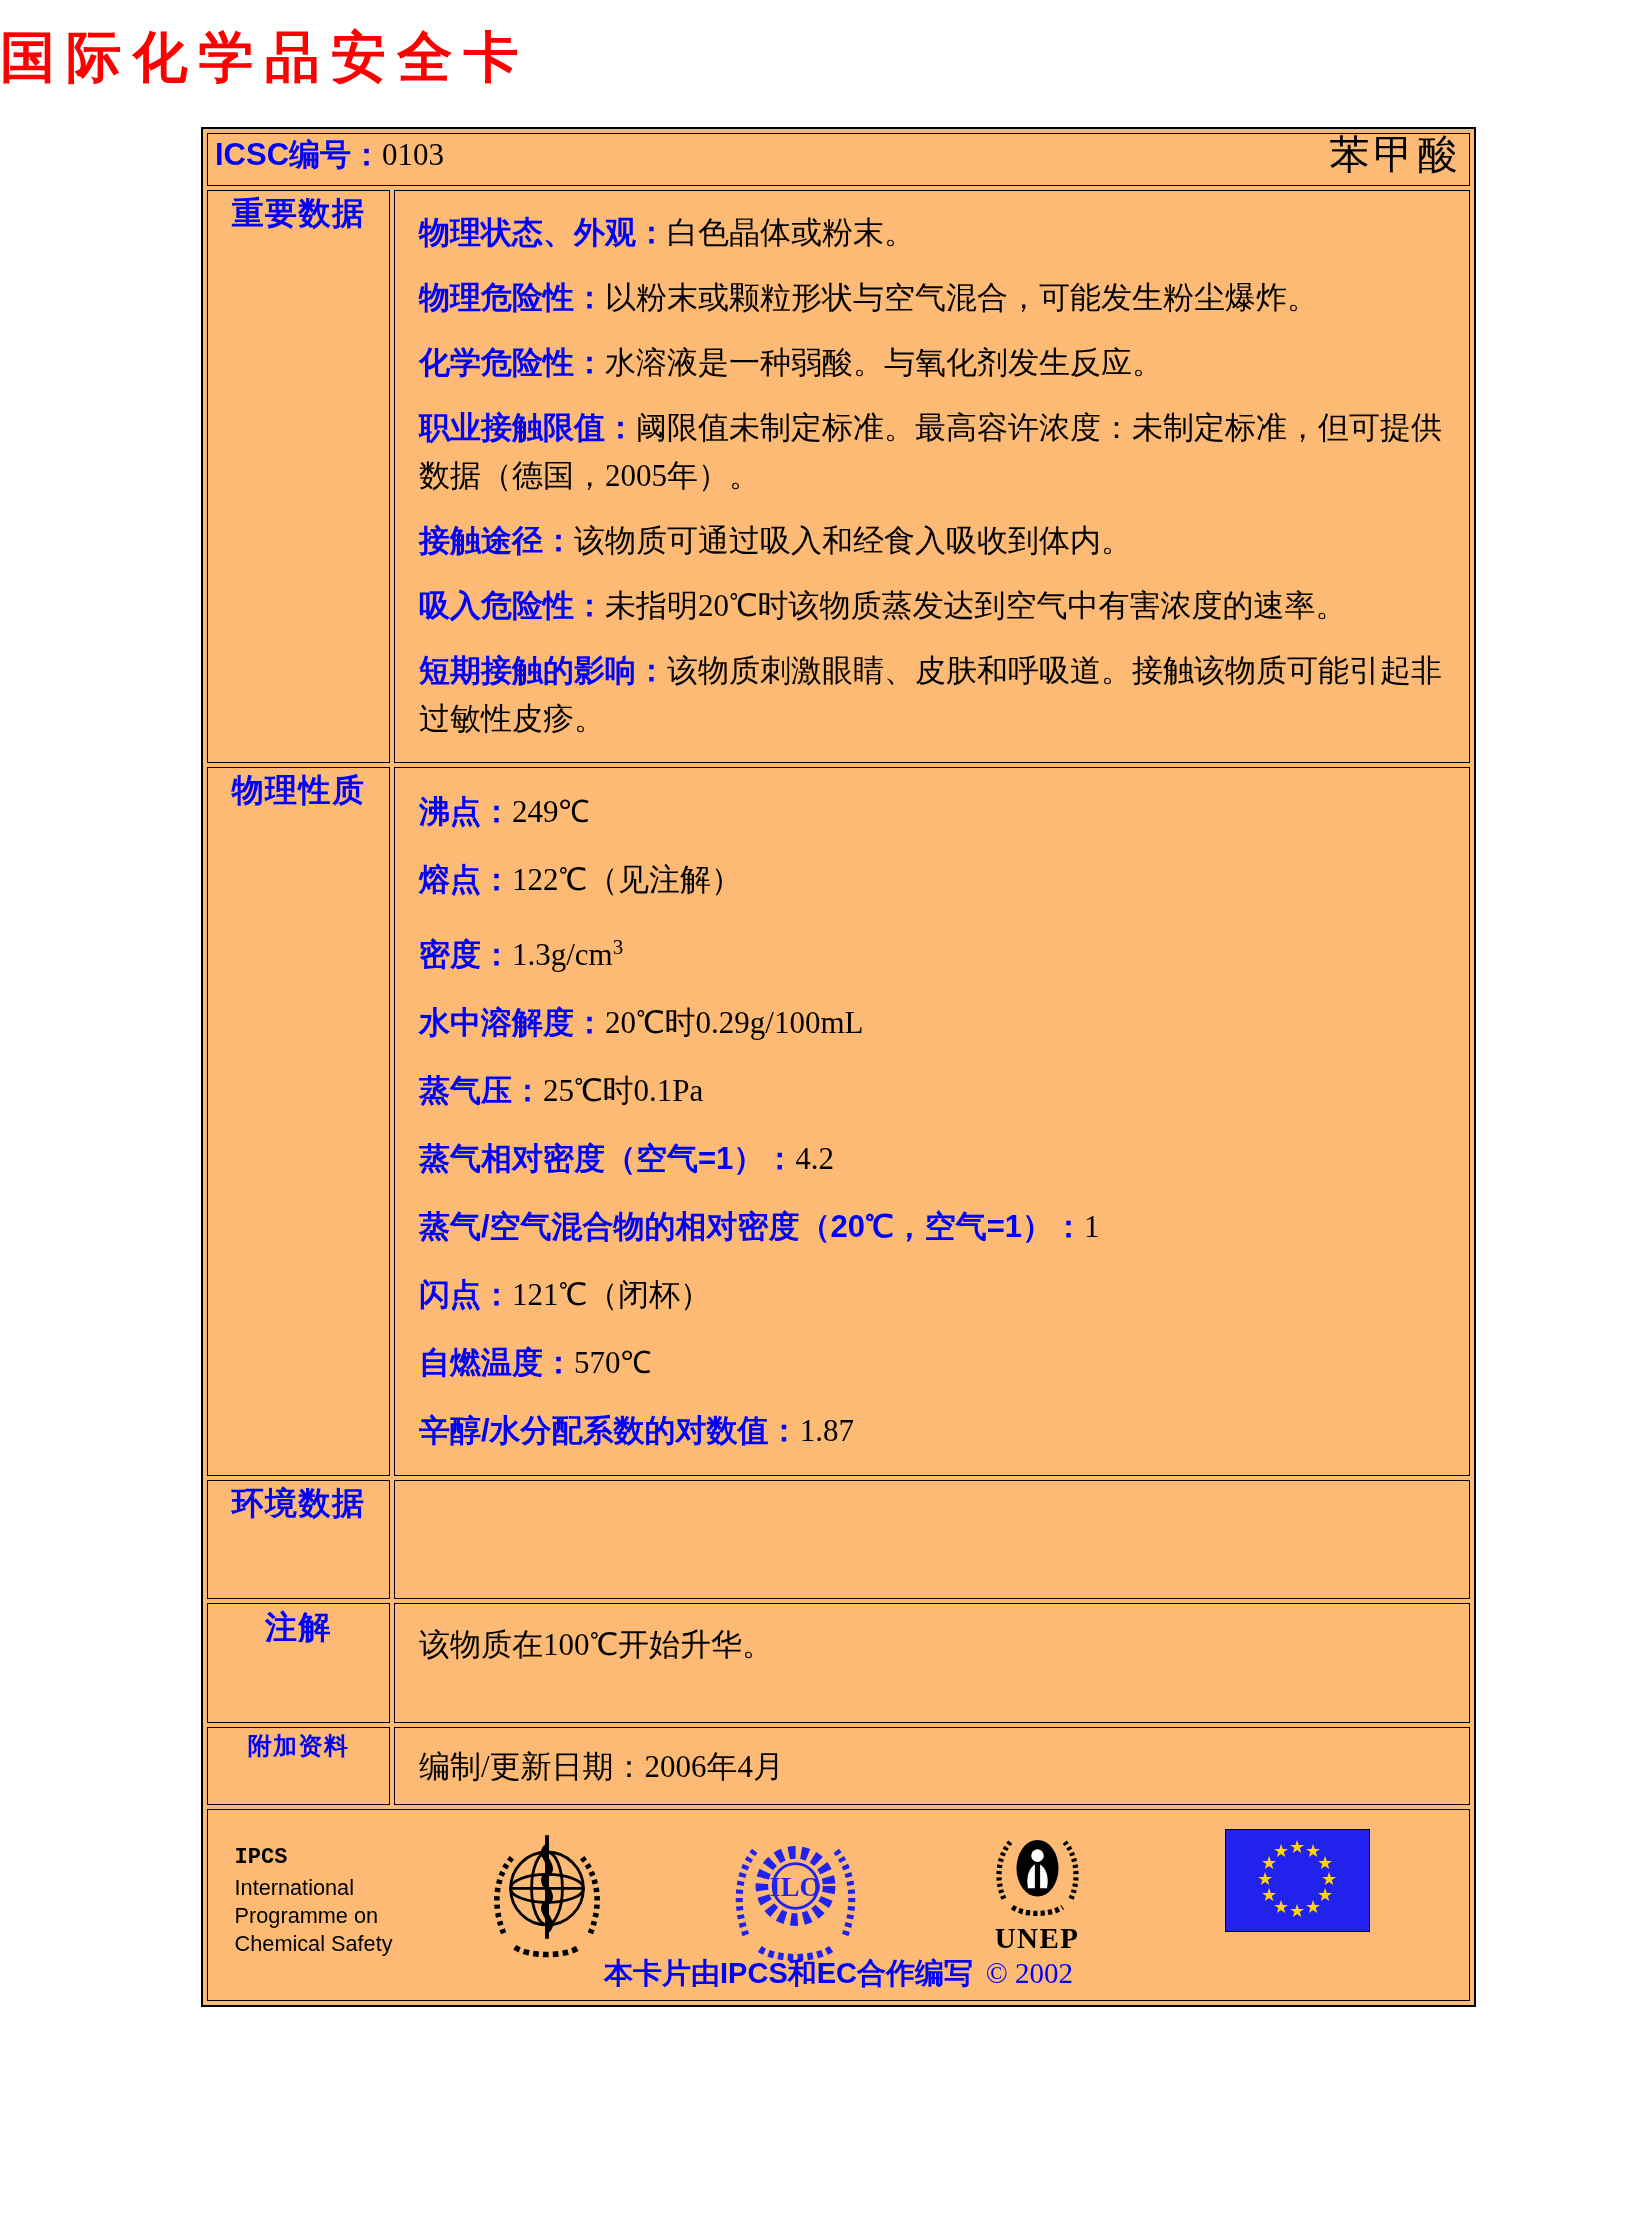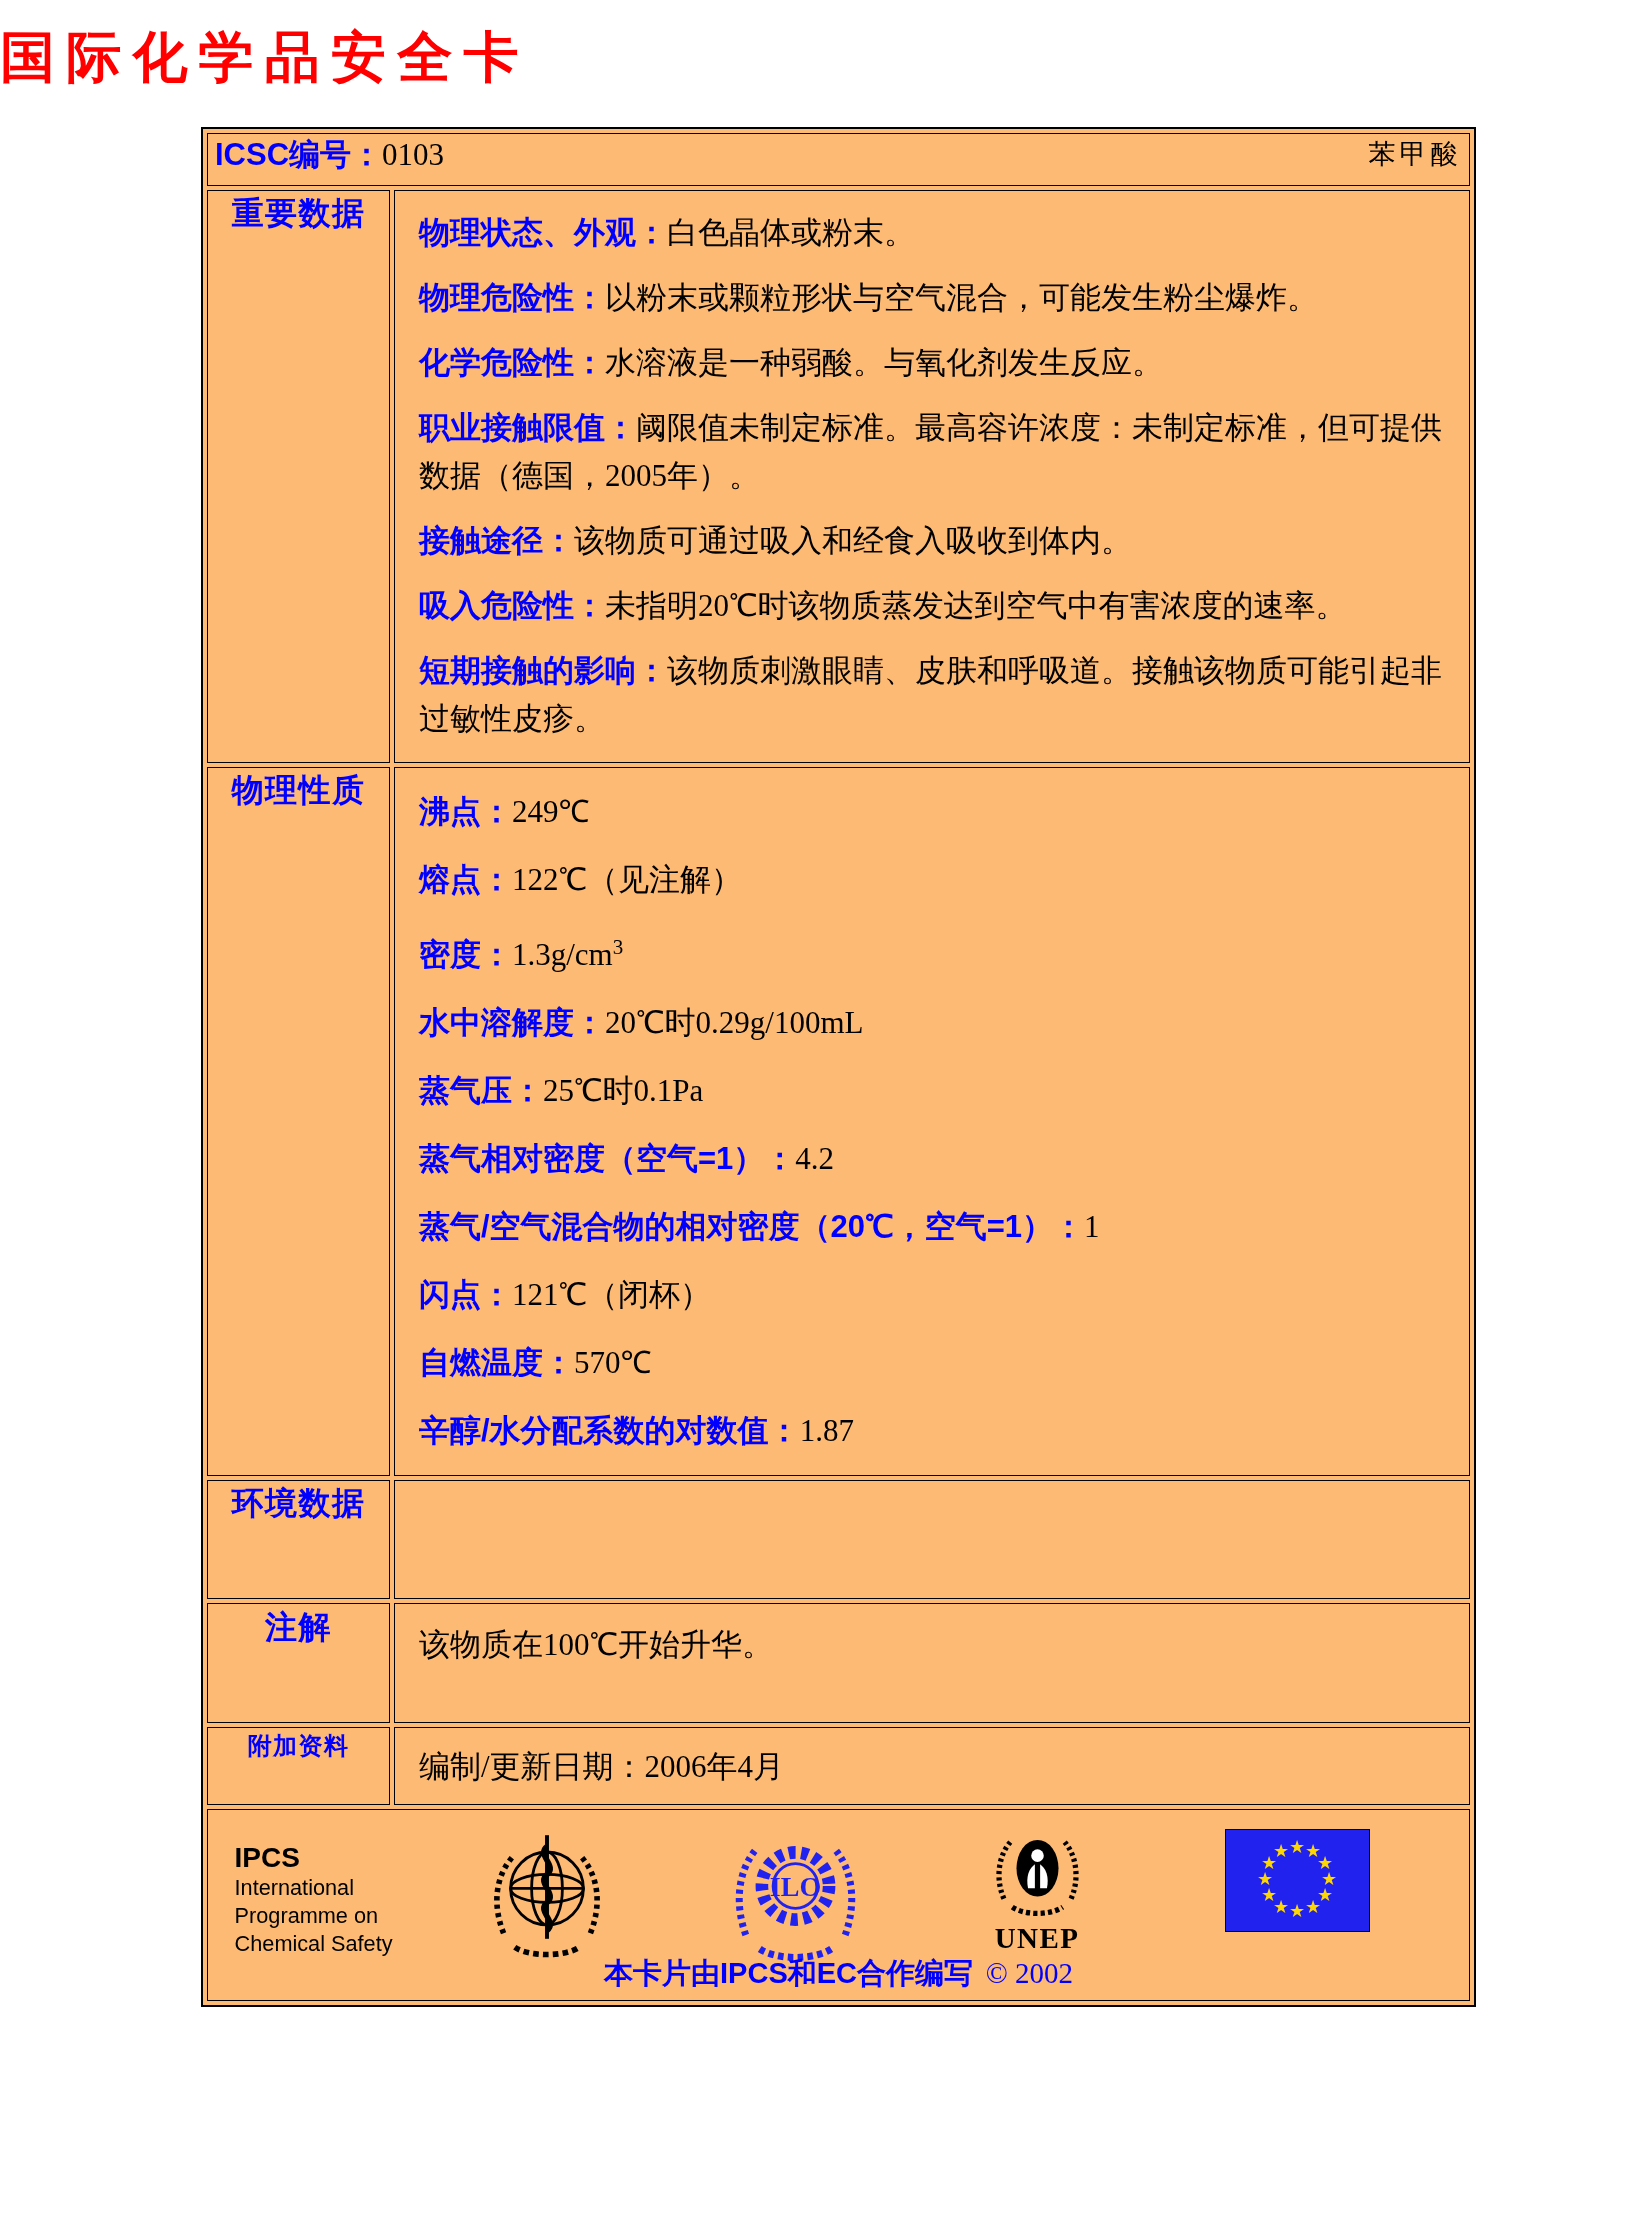--- a/index.html
+++ b/index.html
@@ -12,21 +12,21 @@
     border-collapse:separate;border-spacing:4.2px;border:2.1px solid #000;
     margin:36px 0 0 201px;width:1275px;table-layout:fixed;background:#fdba74;
   }
   table.card td{border:1.4px solid #000;vertical-align:top;padding:1.4px 7px;overflow:hidden;}
   td.vmid{vertical-align:middle;}
   
   .icsc-cell{font-size:31px;line-height:39px;padding:4.2px 8.4px;}
   .icsc-wrap{display:flex;justify-content:space-between;align-items:center;}
   .blab{color:#0000FF;font-family:"Liberation Sans",sans-serif;font-weight:bold;}
   .serif{font-family:"Liberation Serif",serif;color:#000;}
-  .chem-name{font-family:"Liberation Serif",serif;font-size:27px;letter-spacing:4.2px;}
+  .chem-name{font-family:"Liberation Serif",serif;font-size:40px;letter-spacing:4.2px;}
   
   td.rowlabel{
     text-align:center;vertical-align:middle;color:#0000FF;
     font-family:"Liberation Sans",sans-serif;font-weight:bold;font-size:32px;letter-spacing:1.4px;
   }
   
   .content{font-size:31px;}
   .content .line{margin:17px;padding:0;}
   .imp .line{line-height:48px;}
   .imp{padding-top:5.6px;}
@@ -35,21 +35,21 @@
   .plabel{color:#0000FF;font-family:"Liberation Sans",sans-serif;font-weight:bold;}
   .pvalue{font-family:"Liberation Serif",serif;color:#000;}
   sup.pvalue{font-size:21px;}
   .notes .line{line-height:43px;}
   .addl{font-size:31px;}
   .addl .line{line-height:39px;}
   
   .logos-cell{padding:0;}
   .logos-strip{position:relative;width:100%;height:187px;}
   .ipcs-block{position:absolute;left:19.6px;top:31px;}
-  .ipcs-acronym{font-weight:bold;font-size:28px;line-height:32px;}
+  .ipcs-acronym{font-weight:bold;font-size:22px;line-height:32px;font-family:Liberation Mono, monospace;}
   .ipcs-line{font-size:21.7px;line-height:28px;}
   .logo{position:absolute;}
   .unep-block{position:absolute;left:759px;top:9.8px;width:126px;text-align:center;}
   .unep-label{font-family:"Liberation Serif",serif;font-weight:bold;font-size:29px;line-height:31px;margin-top:-5.6px;letter-spacing:1.4px;}
   .eu-flag{position:absolute;left:1010px;top:18px;width:143px;height:101px;background:#2222EE;border:0.7px solid #000;}
   .eu-star{position:absolute;color:#FFD700;font-size:18px;line-height:18px;width:18px;text-align:center;}
   .caption{position:absolute;left:0;top:143px;width:100%;text-align:center;font-size:29px;}
   .caption .cap-main{color:#0000FF;font-weight:bold;font-family:"Liberation Sans",sans-serif;}
   .caption .cap-copy{color:#0000FF;font-family:"Liberation Serif",serif;margin-left:12.6px;}
   

